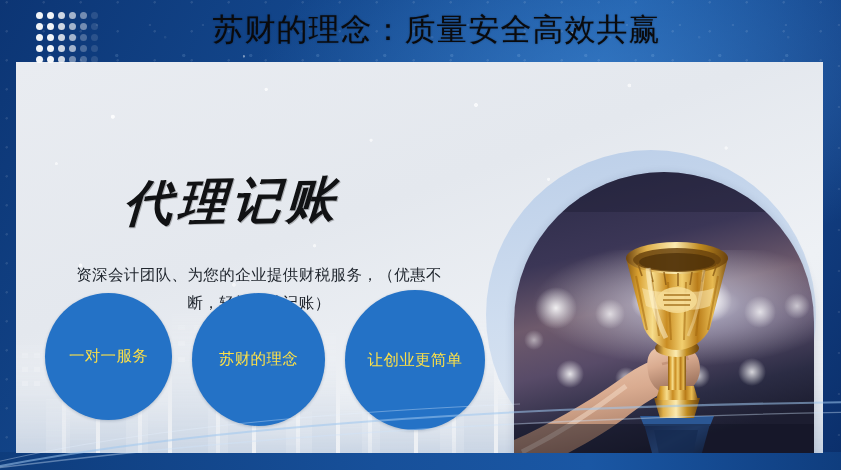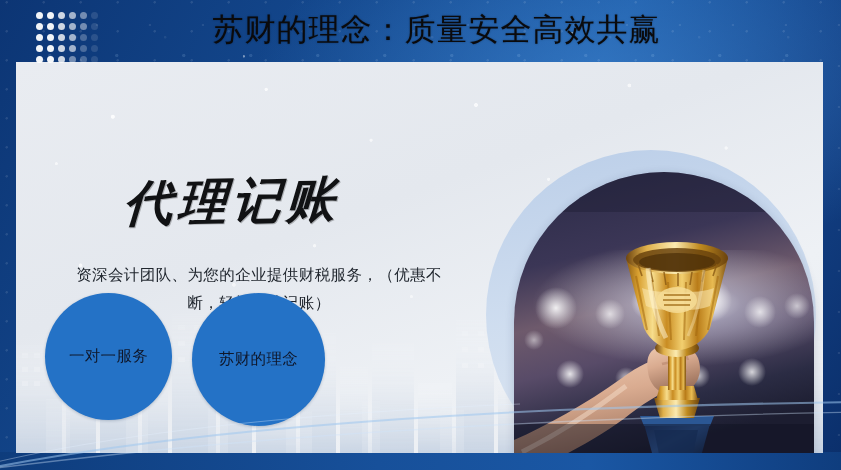--- a/index.html
+++ b/index.html
@@ -134,21 +134,21 @@
     color:#20262e;
     font-family:"DejaVu Sans","Liberation Sans",sans-serif;
   }
 
   
   .circles{position:absolute;left:0;top:0;width:807px;height:391px;}
   .circ{
     position:absolute;border-radius:50%;
     background:#2472c6;
     display:flex;align-items:center;justify-content:center;
-    color:#0f172a;font-size:15.5px;letter-spacing:.3px;
+    color:#fde047;font-size:15.5px;letter-spacing:.3px;
     font-family:"DejaVu Sans","Liberation Sans",sans-serif;
     box-shadow:0 1px 3px rgba(10,35,75,.22);
   }
   .circ.c1{left:29px;top:231px;width:127px;height:127px;}
   .circ.c2{left:176px;top:231px;width:133px;height:133px;}
   .circ.c3{left:329px;top:228px;width:140px;height:140px;}
 
   
   .bottom-band{
     position:absolute;left:0;bottom:0;width:841px;height:18px;z-index:3;
@@ -430,20 +430,23 @@
     <div class="brush-title">代理记账</div>
     <div class="lead">资深会计团队、为您的企业提供财税服务，（优惠不断，轻松创业记账）</div>
 
     <div class="circles">
       <div class="circ c1">
         <span>一对一服务</span>
       </div>
       <div class="circ c2">
         <span>苏财的理念</span>
       </div>
+      <div class="circ c3">
+        <span>让创业更简单</span>
+      </div>
     </div>
   </div>
 
   <div class="bottom-band"></div>
   <div class="swoosh">
     <svg viewBox="0 0 841 70" preserveAspectRatio="none" xmlns="http://www.w3.org/2000/svg">
       <path d="M-20 70 C 120 42, 300 22, 560 10 C 680 5, 780 3, 861 2" stroke="#9fc6ef" stroke-width="2" fill="none" opacity="0.55"></path>
       <path d="M-20 70 C 140 50, 320 32, 600 20 C 710 15, 800 13, 861 12" stroke="#cfe4fa" stroke-width="1.4" fill="none" opacity="0.4"></path>
       <path d="M-20 66 C 100 36, 280 14, 520 4" stroke="#e6f1ff" stroke-width="1" fill="none" opacity="0.35"></path>
     </svg>

